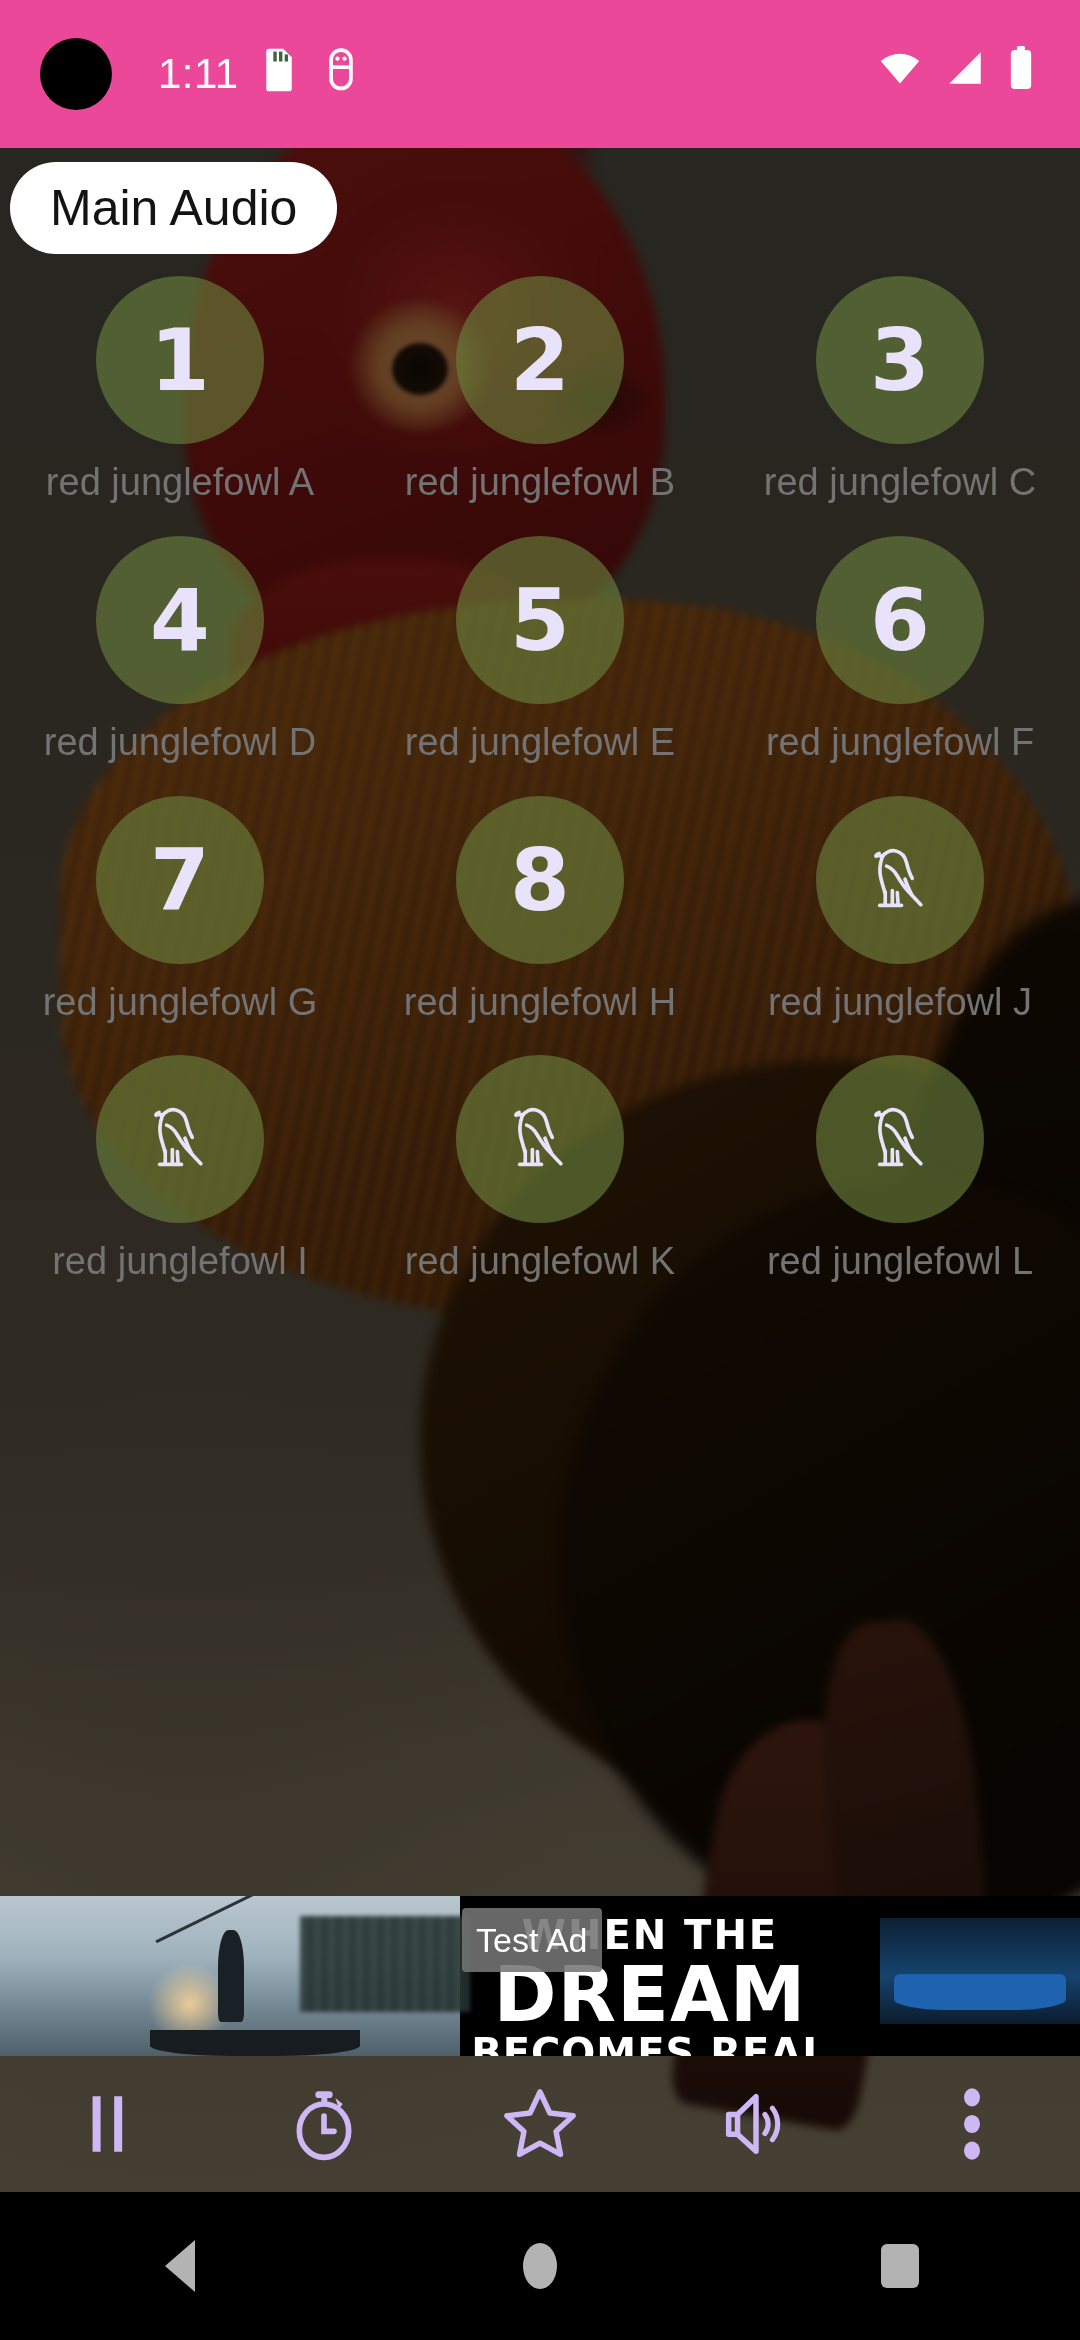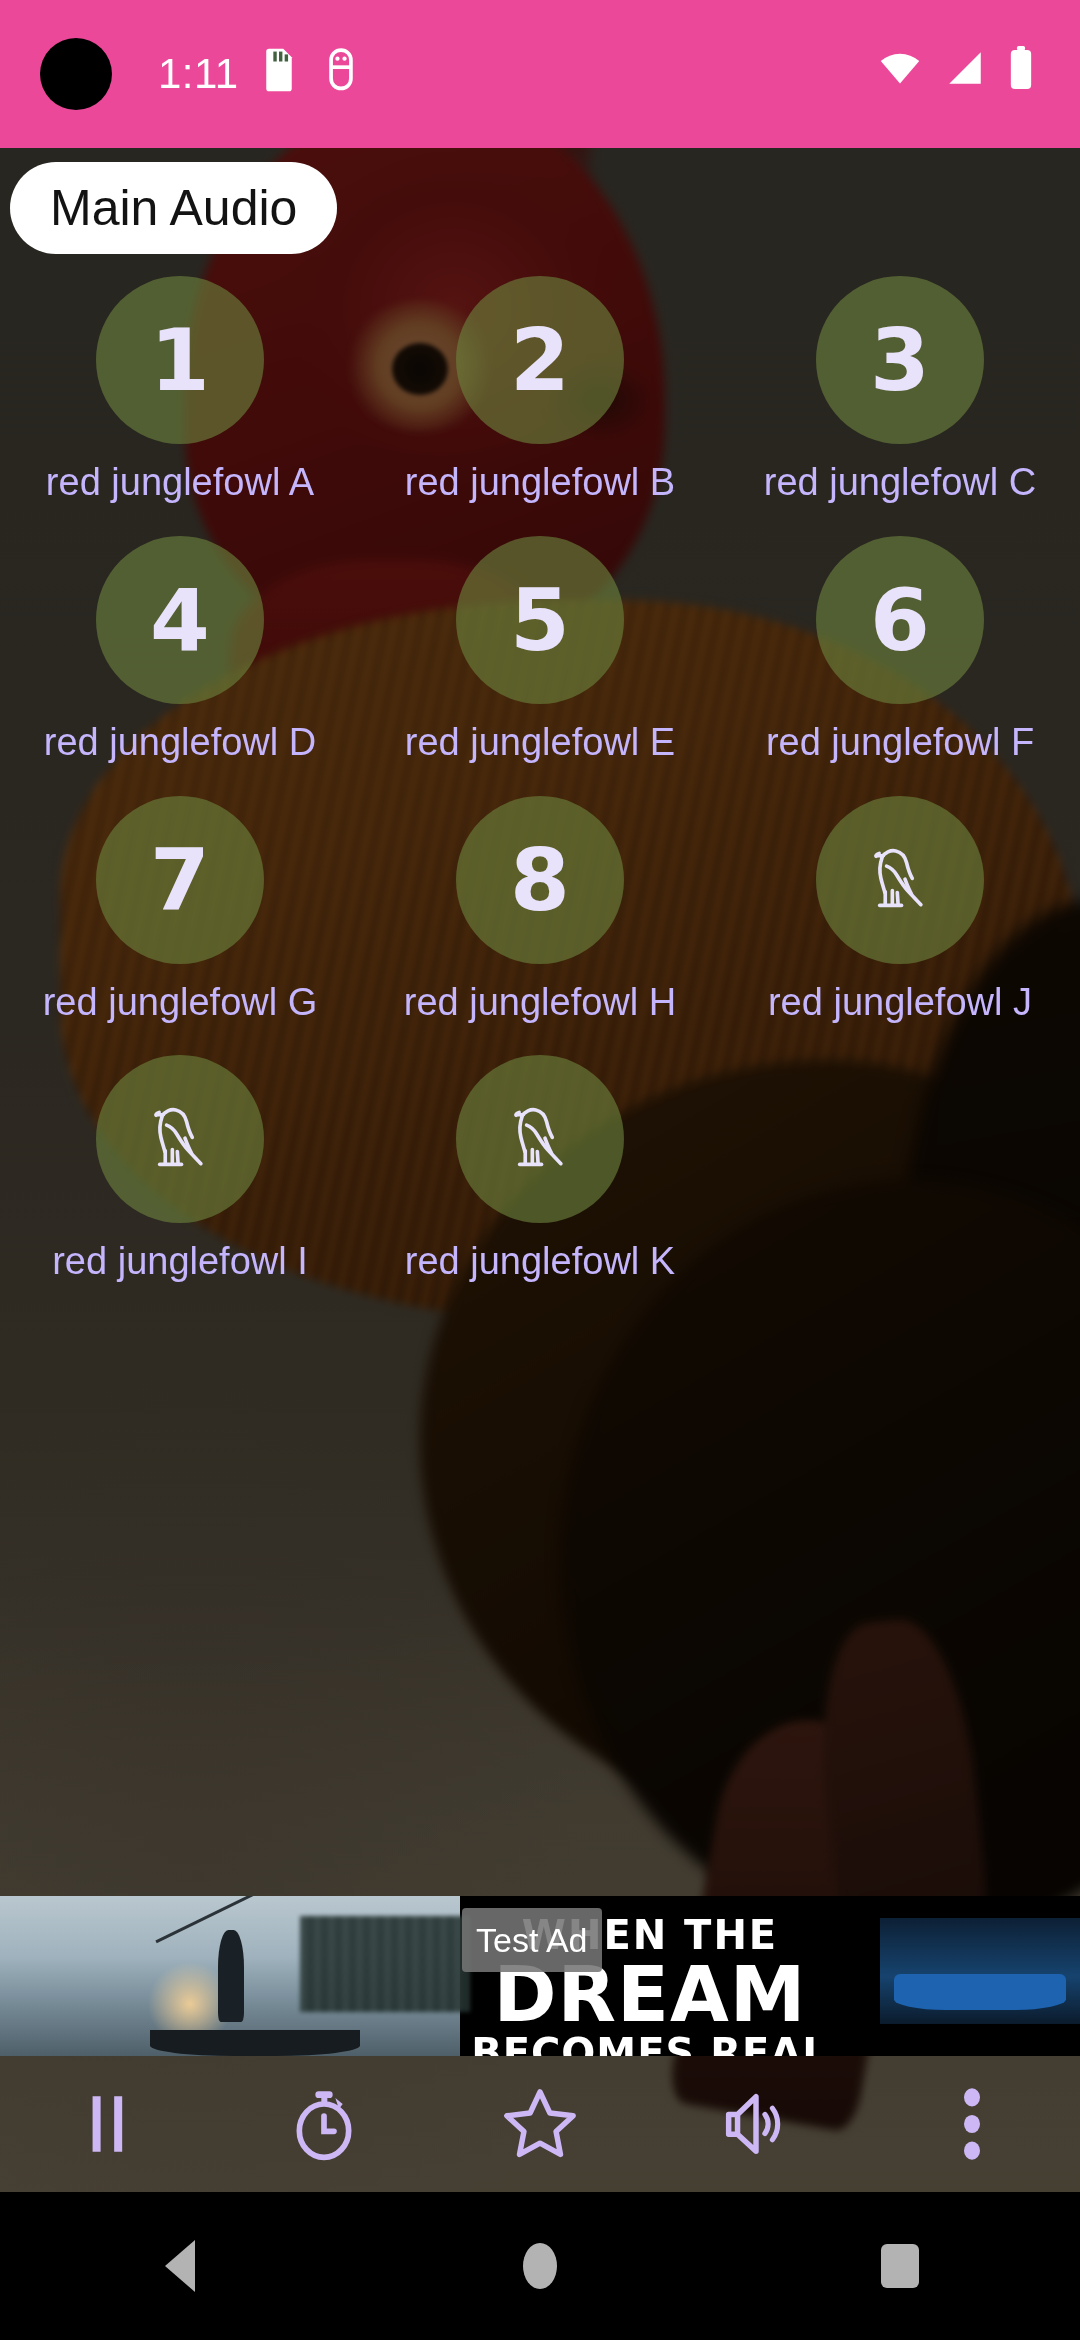--- a/index.html
+++ b/index.html
@@ -165,21 +165,21 @@
   .bubble {
     width:168px; height:168px; border-radius:50%;
     background:rgba(108,130,62,.62);
     display:flex; align-items:center; justify-content:center;
   }
   .bubble .num {
     font-size:86px; font-weight:bold; color:#e9e2fb;
     font-family:"DejaVu Sans", sans-serif; line-height:1;
   }
   .cell .label {
-    font-size:38px; color:#c4b5fd; white-space:nowrap; line-height:1.1;
+    font-size:38px; color:#737373; white-space:nowrap; line-height:1.1;
   }
 
   
   #ad {
     position:absolute; left:0; top:1896px; width:1080px; height:160px;
     background:#000; overflow:hidden; z-index:25;
   }
   #ad .photo {
     position:absolute; left:0; top:0; width:460px; height:160px;
     background:
@@ -411,20 +411,39 @@
                 <path d="M26.6 24.6c1 2.7 2 5.3 3.4 7.8"></path>
                 <path d="M16.3 31.2v6.4"></path>
                 <path d="M20 30.6v7"></path>
                 <path d="M22.6 31.6l.4 6"></path>
                 <path d="M13.4 38.3h11.4"></path>
               </g>
             </svg></span>
         </div>
         <div class="label">red junglefowl K</div>
       </div>
+      <div class="cell">
+        <div class="bubble">
+          <span><svg width="92" height="92" viewBox="0 0 48 48">
+              <g fill="none" stroke="#e9e2fb" stroke-width="1.9" stroke-linecap="round" stroke-linejoin="round">
+                <path d="M14.5 13.2c1.6-2.6 4.6-3.9 7.3-3.3 3 .7 4.9 3.1 5.6 6 .7 2.9 1.5 5.7 3 8.3"></path>
+                <path d="M11.6 12.4h3.6"></path>
+                <path d="M13.1 11.2c-.9.2-1.6.8-1.6 1.5"></path>
+                <path d="M14.6 13.5c-1.2 3.4-1.4 7-.6 10.5.6 2.8 1.5 5.2 2.1 7.6"></path>
+                <path d="M17 17.8c2.1.8 3.9 2.4 5.1 4.4 1.9 3.2 3.9 6.3 6.4 9l6.4 6.7"></path>
+                <path d="M26.6 24.6c1 2.7 2 5.3 3.4 7.8"></path>
+                <path d="M16.3 31.2v6.4"></path>
+                <path d="M20 30.6v7"></path>
+                <path d="M22.6 31.6l.4 6"></path>
+                <path d="M13.4 38.3h11.4"></path>
+              </g>
+            </svg></span>
+        </div>
+        <div class="label">red junglefowl L</div>
+      </div>
     </div>
 
   <div id="ad">
     <div class="photo">
       <div class="trees"></div>
       <div class="rod"></div>
       <div class="angler"></div>
       <div class="boat"></div>
     </div>
     <div class="headline">

